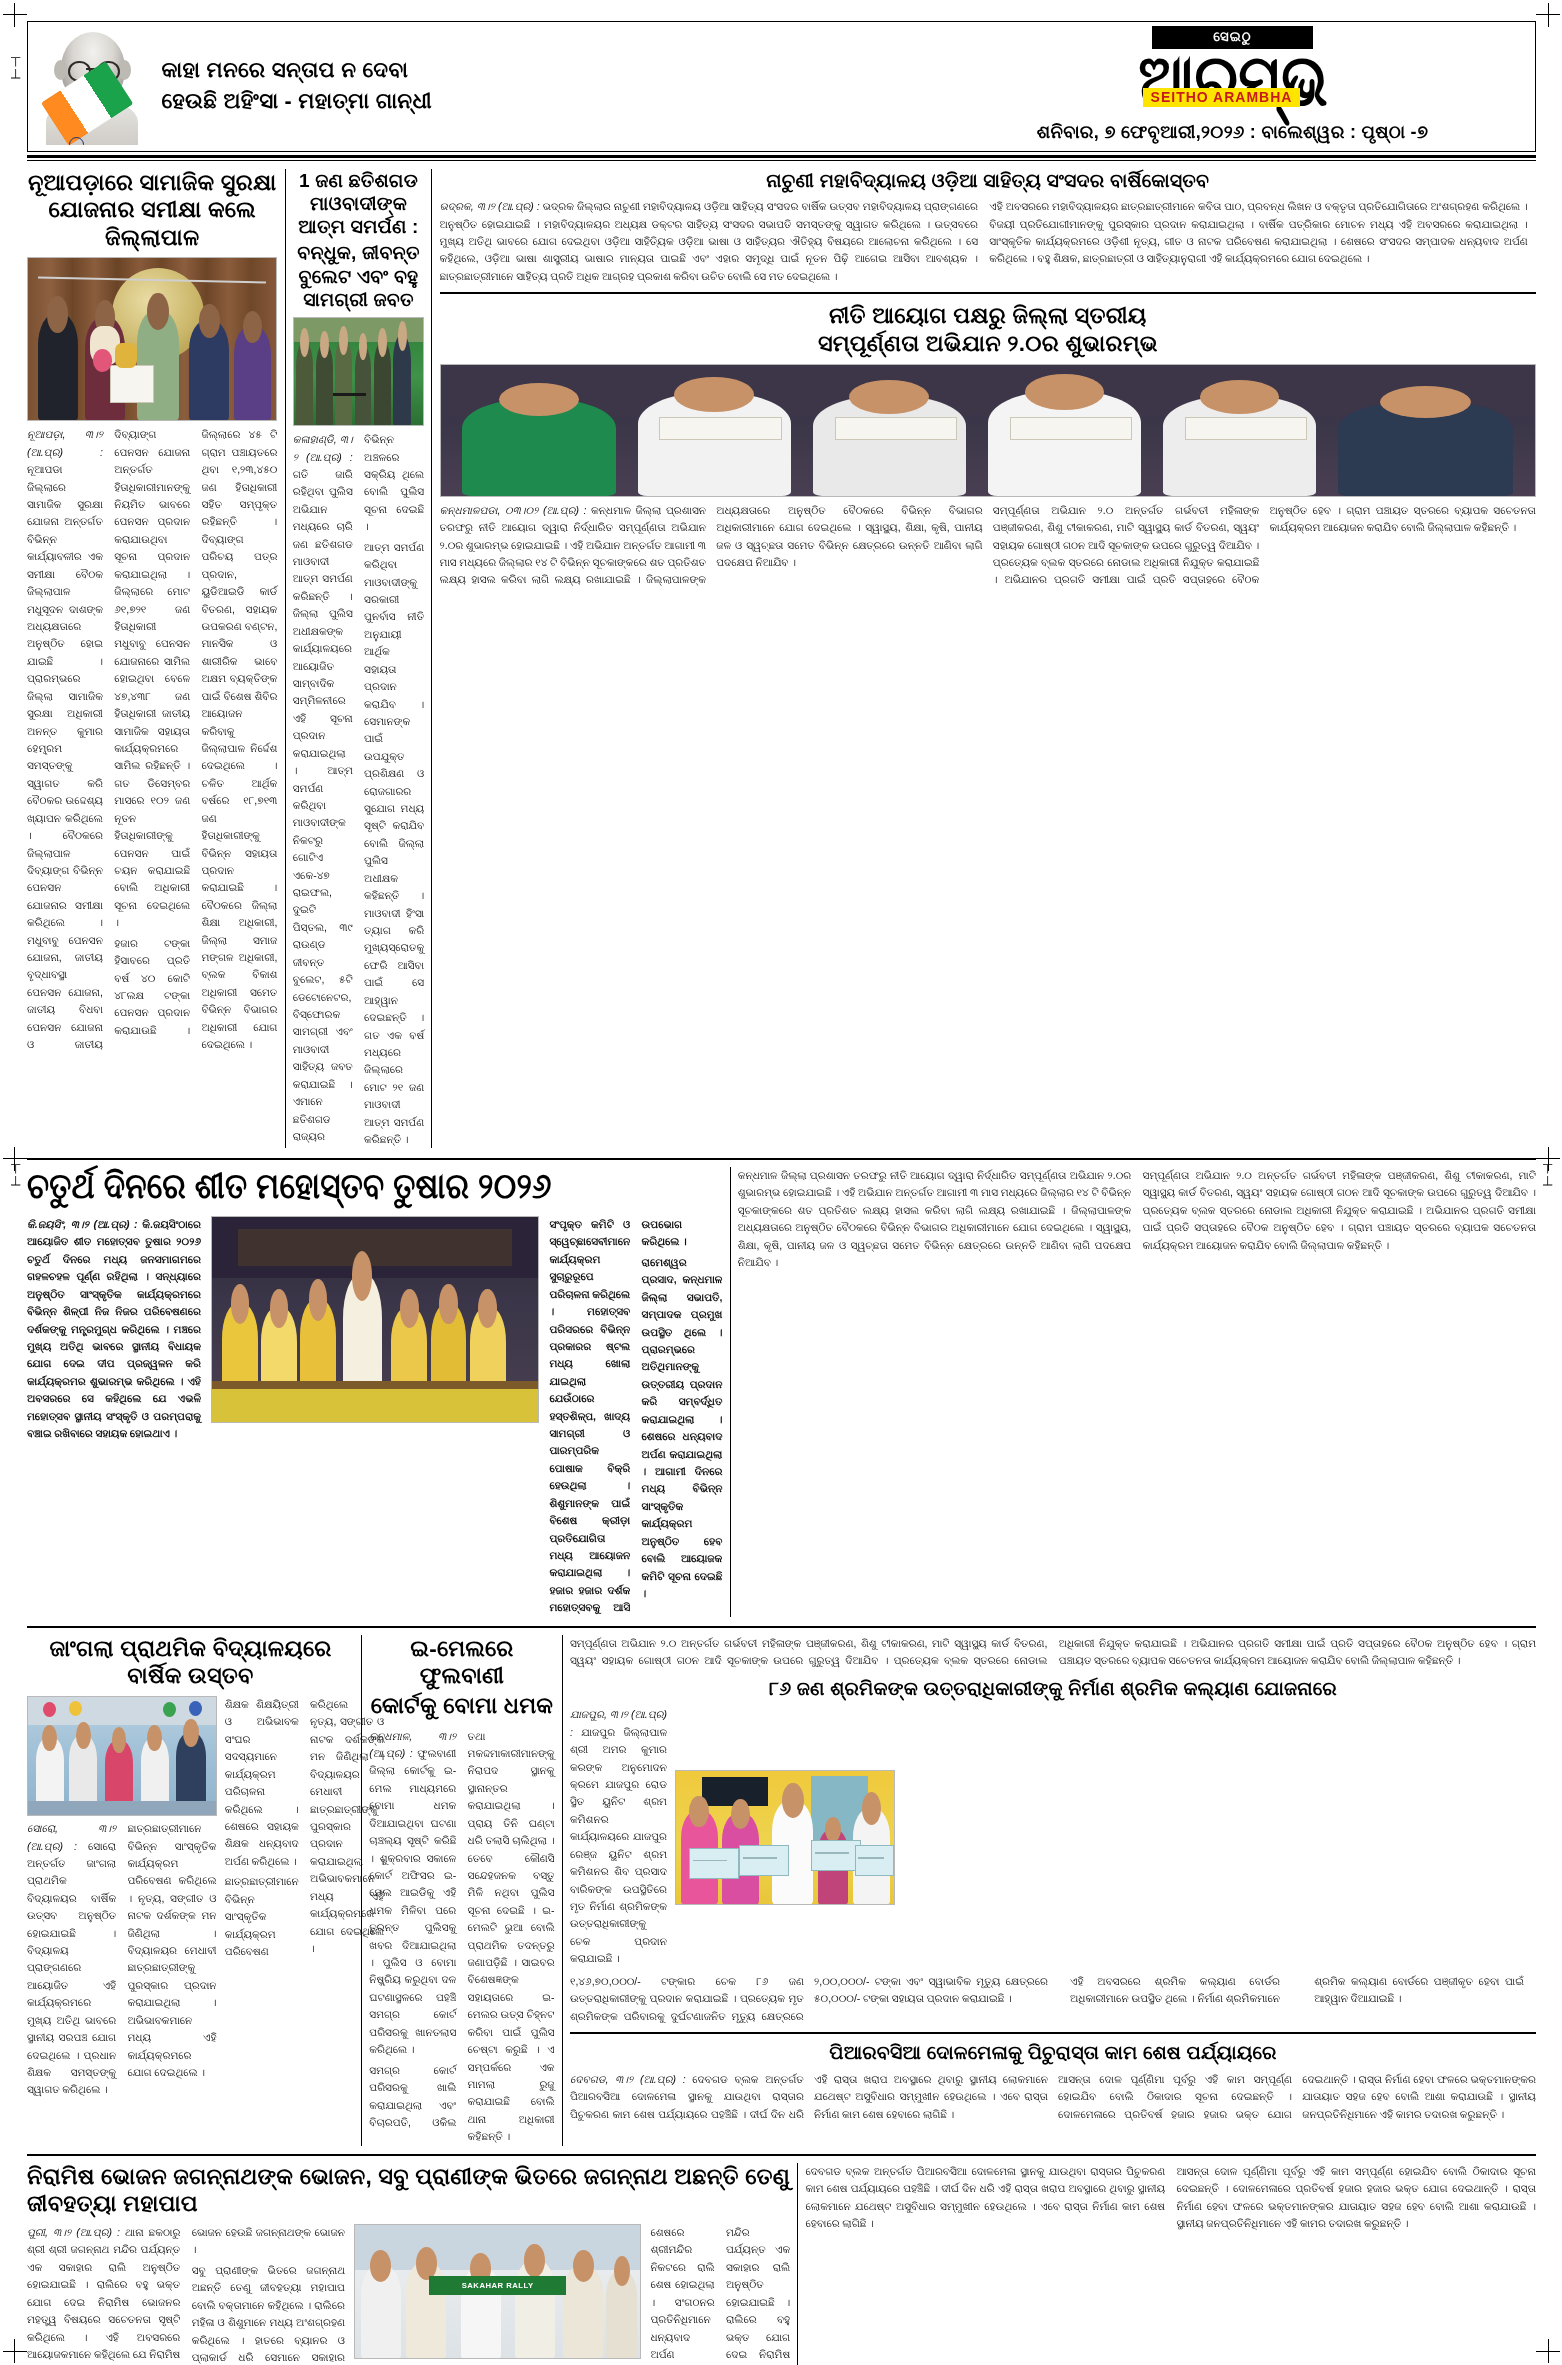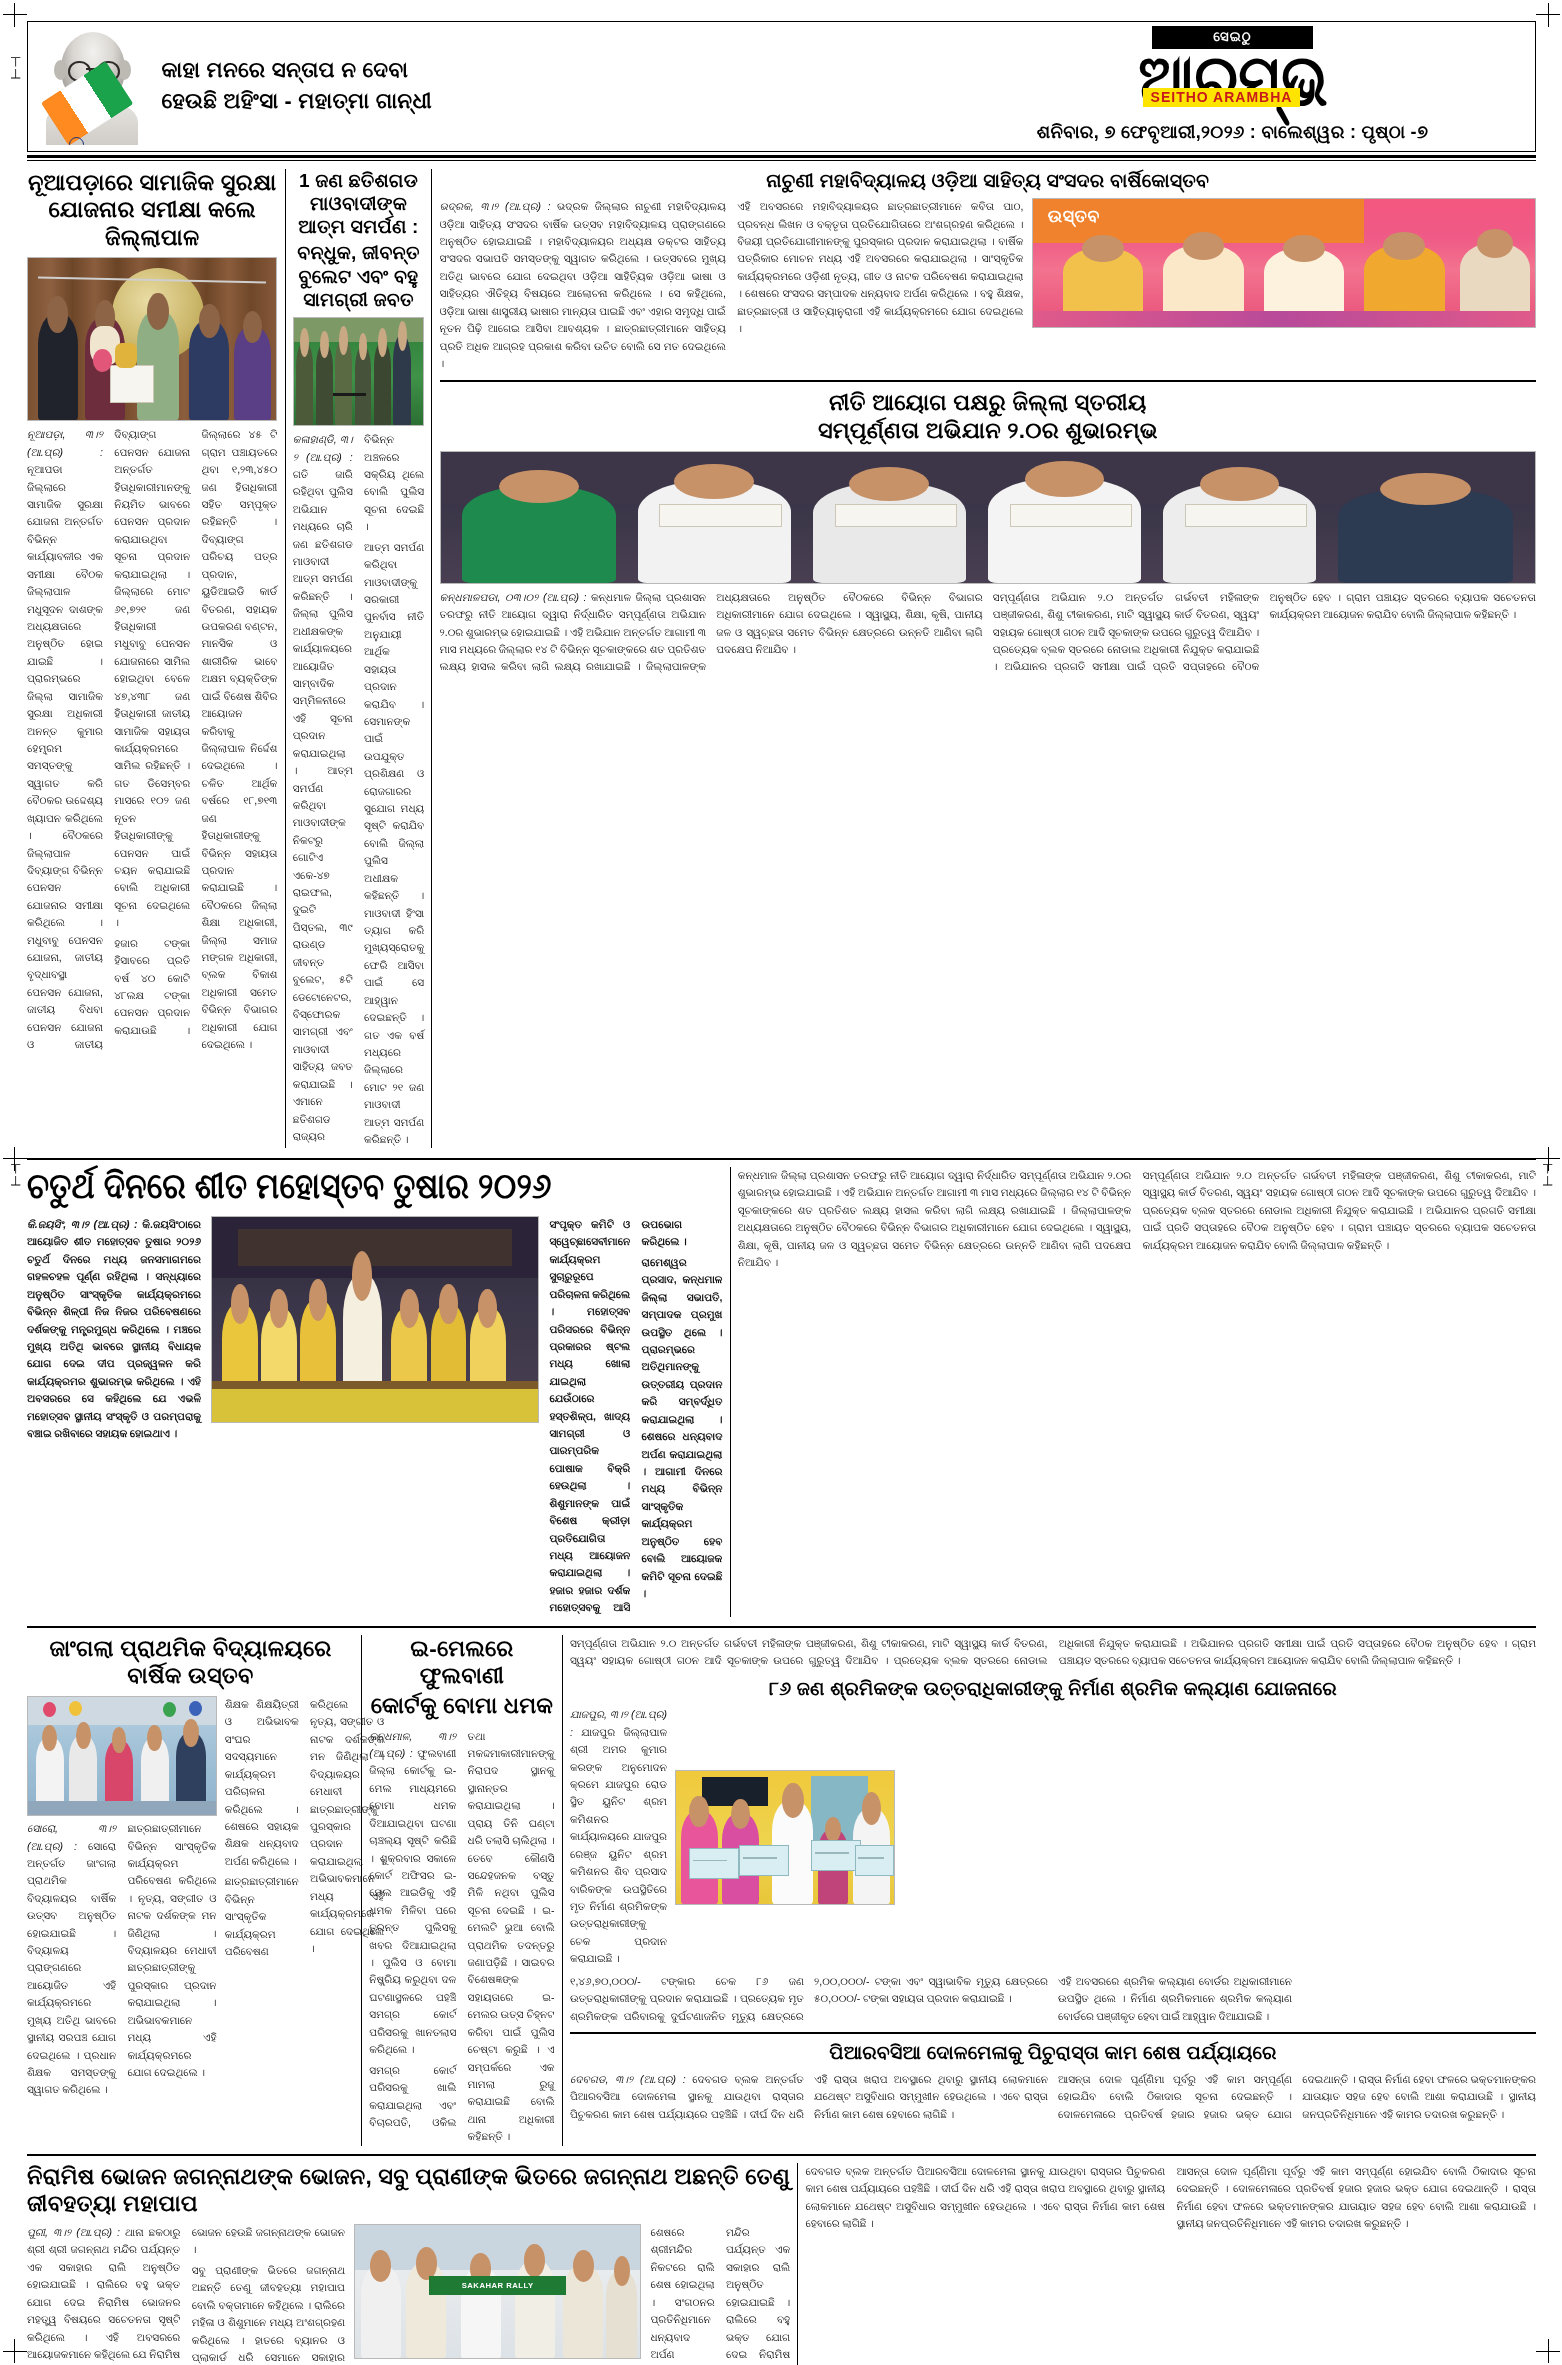--- a/index.html
+++ b/index.html
@@ -313,43 +313,20 @@
 
       <div class="vrule"></div>
 
       <div class="col" style="flex:1 1 auto;">
         <div>
           <h2 class="hl mid">ନାଚୁଣୀ ମହାବିଦ୍ୟାଳୟ ଓଡ଼ିଆ ସାହିତ୍ୟ ସଂସଦର ବାର୍ଷିକୋସ୍ତବ</h2>
           <div class="row" style="align-items:flex-start;">
             <div class="body-txt cols2" style="flex:1 1 52%;padding-right:8.2px;">
               <p style="margin:0 0 3.1px;"><span class="dl">ଭଦ୍ରକ, ୩।୨ (ଆ.ପ୍ର) : </span><span>ଭଦ୍ରକ ଜିଲ୍ଲାର ନାଚୁଣୀ ମହାବିଦ୍ୟାଳୟ ଓଡ଼ିଆ ସାହିତ୍ୟ ସଂସଦର ବାର୍ଷିକ ଉତ୍ସବ ମହାବିଦ୍ୟାଳୟ ପ୍ରାଙ୍ଗଣରେ ଅନୁଷ୍ଠିତ ହୋଇଯାଇଛି । ମହାବିଦ୍ୟାଳୟର ଅଧ୍ୟକ୍ଷ ଡକ୍ଟର ସାହିତ୍ୟ ସଂସଦର ସଭାପତି ସମସ୍ତଙ୍କୁ ସ୍ୱାଗତ କରିଥିଲେ । ଉତ୍ସବରେ ମୁଖ୍ୟ ଅତିଥି ଭାବରେ ଯୋଗ ଦେଇଥିବା ଓଡ଼ିଆ ସାହିତ୍ୟିକ ଓଡ଼ିଆ ଭାଷା ଓ ସାହିତ୍ୟର ଐତିହ୍ୟ ବିଷୟରେ ଆଲୋଚନା କରିଥିଲେ । ସେ କହିଥିଲେ, ଓଡ଼ିଆ ଭାଷା ଶାସ୍ତ୍ରୀୟ ଭାଷାର ମାନ୍ୟତା ପାଇଛି ଏବଂ ଏହାର ସମୃଦ୍ଧି ପାଇଁ ନୂତନ ପିଢ଼ି ଆଗେଇ ଆସିବା ଆବଶ୍ୟକ । ଛାତ୍ରଛାତ୍ରୀମାନେ ସାହିତ୍ୟ ପ୍ରତି ଅଧିକ ଆଗ୍ରହ ପ୍ରକାଶ କରିବା ଉଚିତ ବୋଲି ସେ ମତ ଦେଇଥିଲେ ।</span></p>
               <p style="margin:0;">ଏହି ଅବସରରେ ମହାବିଦ୍ୟାଳୟର ଛାତ୍ରଛାତ୍ରୀମାନେ କବିତା ପାଠ, ପ୍ରବନ୍ଧ ଲିଖନ ଓ ବକ୍ତୃତା ପ୍ରତିଯୋଗିତାରେ ଅଂଶଗ୍ରହଣ କରିଥିଲେ । ବିଜୟୀ ପ୍ରତିଯୋଗୀମାନଙ୍କୁ ପୁରସ୍କାର ପ୍ରଦାନ କରାଯାଇଥିଲା । ବାର୍ଷିକ ପତ୍ରିକାର ମୋଚନ ମଧ୍ୟ ଏହି ଅବସରରେ କରାଯାଇଥିଲା । ସାଂସ୍କୃତିକ କାର୍ଯ୍ୟକ୍ରମରେ ଓଡ଼ିଶୀ ନୃତ୍ୟ, ଗୀତ ଓ ନାଟକ ପରିବେଷଣ କରାଯାଇଥିଲା । ଶେଷରେ ସଂସଦର ସମ୍ପାଦକ ଧନ୍ୟବାଦ ଅର୍ପଣ କରିଥିଲେ । ବହୁ ଶିକ୍ଷକ, ଛାତ୍ରଛାତ୍ରୀ ଓ ସାହିତ୍ୟାନୁରାଗୀ ଏହି କାର୍ଯ୍ୟକ୍ରମରେ ଯୋଗ ଦେଇଥିଲେ ।</p>
-            </div>
-            <div style="flex:0 0 46%;">
-              <div class="photo" style="height:128px;">
-                <div class="ph-inner p-stage"></div>
-                <div class="bar" style="left:0;top:0;width:66%;height:34%;background:#f08a1e;opacity:.85;"></div>
-                <div class="banner-text" style="left:3%;top:5%;font-size:17.4px;letter-spacing:0.5px;color:#fff;">ଉସ୍ତବ</div>
-                <div class="fig" style="left:6%;width:16%;height:62%;background:#f2c14c;">
-                    <span class="fhead" style="background:#c79268;"></span>
-                  </div>
-                <div class="fig" style="left:26%;width:16%;height:64%;background:#fbe8c9;">
-                    <span class="fhead" style="background:#c79268;"></span>
-                  </div>
-                <div class="fig" style="left:46%;width:16%;height:62%;background:#fdf2dd;">
-                    <span class="fhead" style="background:#c79268;"></span>
-                  </div>
-                <div class="fig" style="left:66%;width:16%;height:64%;background:#f0a82e;">
-                    <span class="fhead" style="background:#c79268;"></span>
-                  </div>
-                <div class="fig" style="left:85%;width:14%;height:66%;background:#e8d9c0;">
-                    <span class="fhead" style="background:#c79268;"></span>
-                  </div>
-                <div class="bar" style="left:0;bottom:0;width:100%;height:13%;background:linear-gradient(90deg,#e05a8a,#b84a9a,#e05a8a);"></div>
-              </div>
             </div>
           </div>
         </div>
 
         <div class="hr-bold"></div>
 
         <div>
           <h2 class="hl big">ନୀତି ଆୟୋଗ ପକ୍ଷରୁ ଜିଲ୍ଲା ସ୍ତରୀୟ</h2>
           <h2 class="hl big" style="margin-top:-5.1px;">ସମ୍ପୂର୍ଣ୍ଣତା ଅଭିଯାନ ୨.୦ର ଶୁଭାରମ୍ଭ</h2>
           <div class="photo" style="height:131px;margin-bottom:5.1px;">
@@ -530,21 +507,21 @@
                   </div>
                 <div class="cheque" style="left:6%;top:58%;width:22%;height:22%;"></div>
                 <div class="cheque" style="left:29%;top:56%;width:22%;height:22%;"></div>
                 <div class="cheque" style="left:62%;top:52%;width:22%;height:22%;"></div>
                 <div class="cheque" style="left:82%;top:56%;width:17%;height:22%;"></div>
               </div>
             </div>
           </div>
           <div class="body-txt cols4" style="margin-top:5.1px;">
             <p style="margin:0 0 3.1px;">୧,୪୬,୭୦,୦୦୦/- ଟଙ୍କାର ଚେକ ୮୬ ଜଣ ଉତ୍ତରାଧିକାରୀଙ୍କୁ ପ୍ରଦାନ କରାଯାଇଛି । ପ୍ରତ୍ୟେକ ମୃତ ଶ୍ରମିକଙ୍କ ପରିବାରକୁ ଦୁର୍ଘଟଣାଜନିତ ମୃତ୍ୟୁ କ୍ଷେତ୍ରରେ ୨,୦୦,୦୦୦/- ଟଙ୍କା ଏବଂ ସ୍ୱାଭାବିକ ମୃତ୍ୟୁ କ୍ଷେତ୍ରରେ ୫୦,୦୦୦/- ଟଙ୍କା ସହାୟତା ପ୍ରଦାନ କରାଯାଇଛି ।</p>
-            <p style="margin:0;font-family:Liberation Serif, serif;">ଏହି ଅବସରରେ ଶ୍ରମିକ କଲ୍ୟାଣ ବୋର୍ଡର ଅଧିକାରୀମାନେ ଉପସ୍ଥିତ ଥିଲେ । ନିର୍ମାଣ ଶ୍ରମିକମାନେ ଶ୍ରମିକ କଲ୍ୟାଣ ବୋର୍ଡରେ ପଞ୍ଜୀକୃତ ହେବା ପାଇଁ ଆହ୍ୱାନ ଦିଆଯାଇଛି ।</p>
+            <p style="margin:12px;">ଏହି ଅବସରରେ ଶ୍ରମିକ କଲ୍ୟାଣ ବୋର୍ଡର ଅଧିକାରୀମାନେ ଉପସ୍ଥିତ ଥିଲେ । ନିର୍ମାଣ ଶ୍ରମିକମାନେ ଶ୍ରମିକ କଲ୍ୟାଣ ବୋର୍ଡରେ ପଞ୍ଜୀକୃତ ହେବା ପାଇଁ ଆହ୍ୱାନ ଦିଆଯାଇଛି ।</p>
           </div>
         </div>
 
         <div class="hr-bold"></div>
 
         <div>
           <h2 class="hl mid">ପିଆରବସିଆ ଦୋଳମେଳାକୁ ପିଚୁରାସ୍ତା କାମ ଶେଷ ପର୍ଯ୍ୟାୟରେ</h2>
           <div class="body-txt cols4">
             <p style="margin:0 0 3.1px;"><span class="dl">ଦେବଗଡ, ୩।୨ (ଆ.ପ୍ର) : </span><span>ଦେବଗଡ ବ୍ଲକ ଅନ୍ତର୍ଗତ ପିଆରବସିଆ ଦୋଳମେଳା ସ୍ଥାନକୁ ଯାଉଥିବା ରାସ୍ତାର ପିଚୁକରଣ କାମ ଶେଷ ପର୍ଯ୍ୟାୟରେ ପହଞ୍ଚିଛି । ଦୀର୍ଘ ଦିନ ଧରି ଏହି ରାସ୍ତା ଖରାପ ଅବସ୍ଥାରେ ଥିବାରୁ ସ୍ଥାନୀୟ ଲୋକମାନେ ଯଥେଷ୍ଟ ଅସୁବିଧାର ସମ୍ମୁଖୀନ ହେଉଥିଲେ । ଏବେ ରାସ୍ତା ନିର୍ମାଣ କାମ ଶେଷ ହେବାରେ ଲାଗିଛି ।</span></p>
             <p style="margin:0;">ଆସନ୍ତା ଦୋଳ ପୂର୍ଣ୍ଣିମା ପୂର୍ବରୁ ଏହି କାମ ସମ୍ପୂର୍ଣ୍ଣ ହୋଇଯିବ ବୋଲି ଠିକାଦାର ସୂଚନା ଦେଇଛନ୍ତି । ଦୋଳମେଳାରେ ପ୍ରତିବର୍ଷ ହଜାର ହଜାର ଭକ୍ତ ଯୋଗ ଦେଇଥାନ୍ତି । ରାସ୍ତା ନିର୍ମାଣ ହେବା ଫଳରେ ଭକ୍ତମାନଙ୍କର ଯାତାୟାତ ସହଜ ହେବ ବୋଲି ଆଶା କରାଯାଉଛି । ସ୍ଥାନୀୟ ଜନପ୍ରତିନିଧିମାନେ ଏହି କାମର ତଦାରଖ କରୁଛନ୍ତି ।</p>

